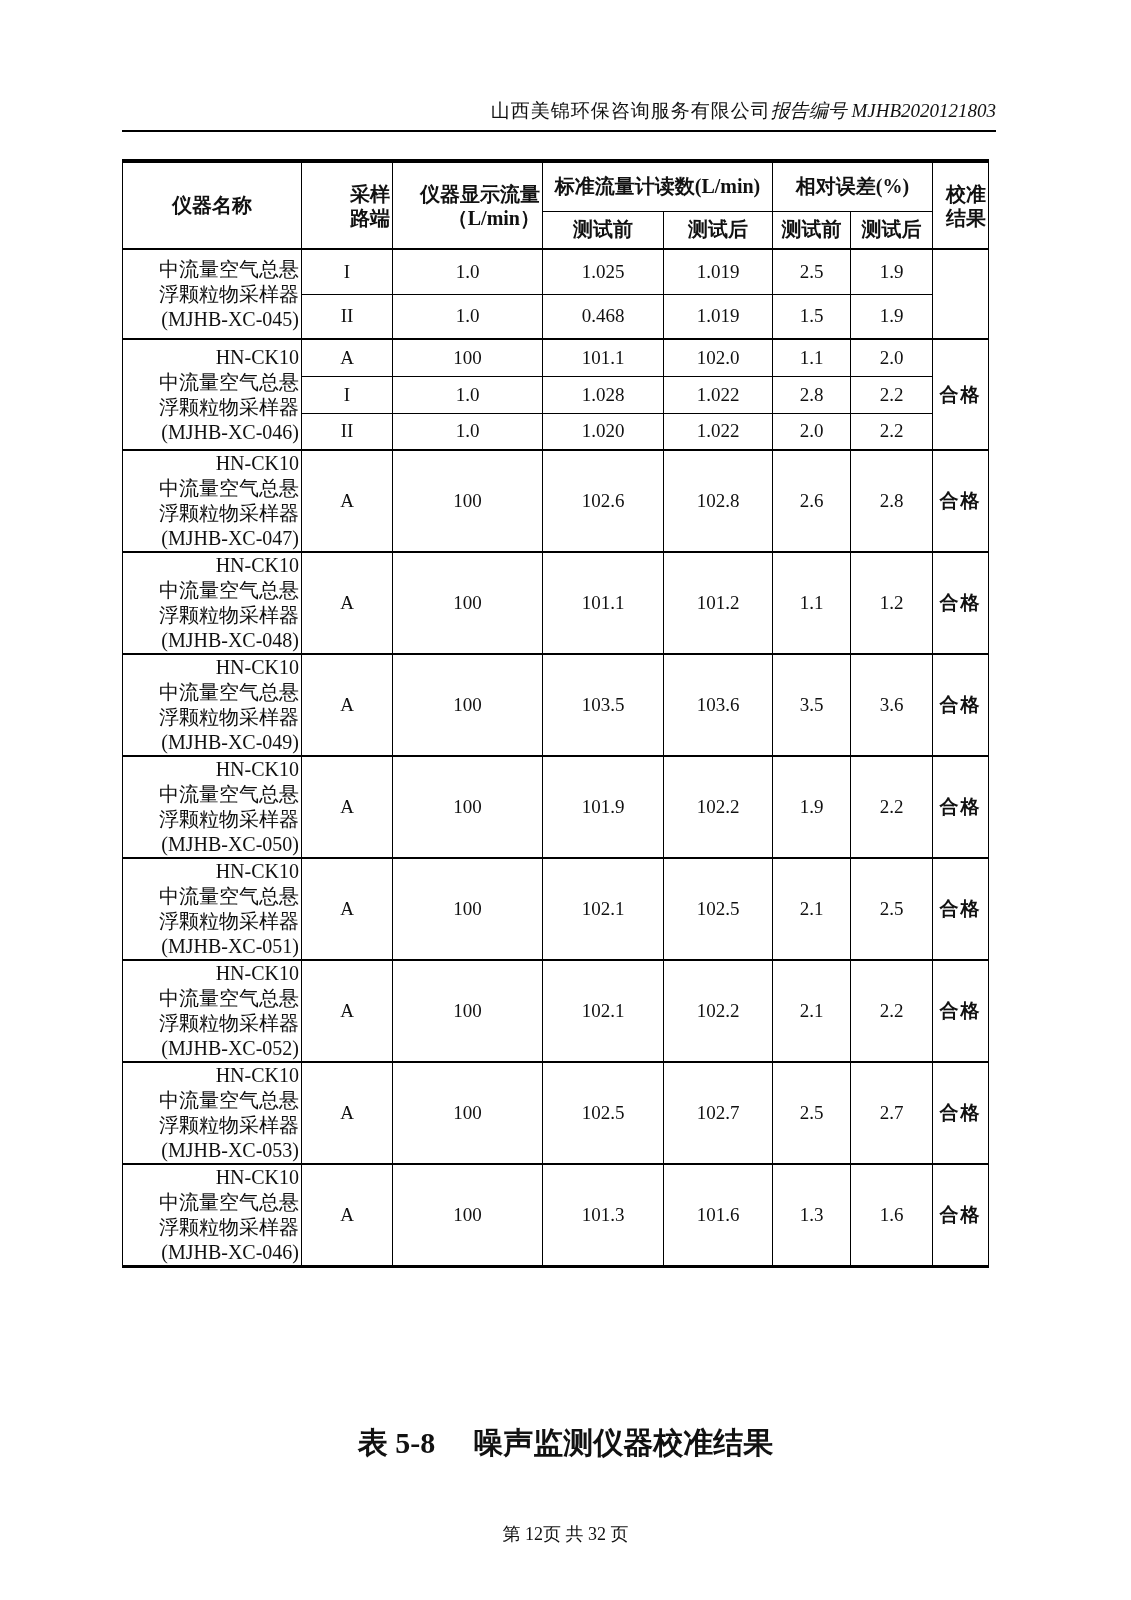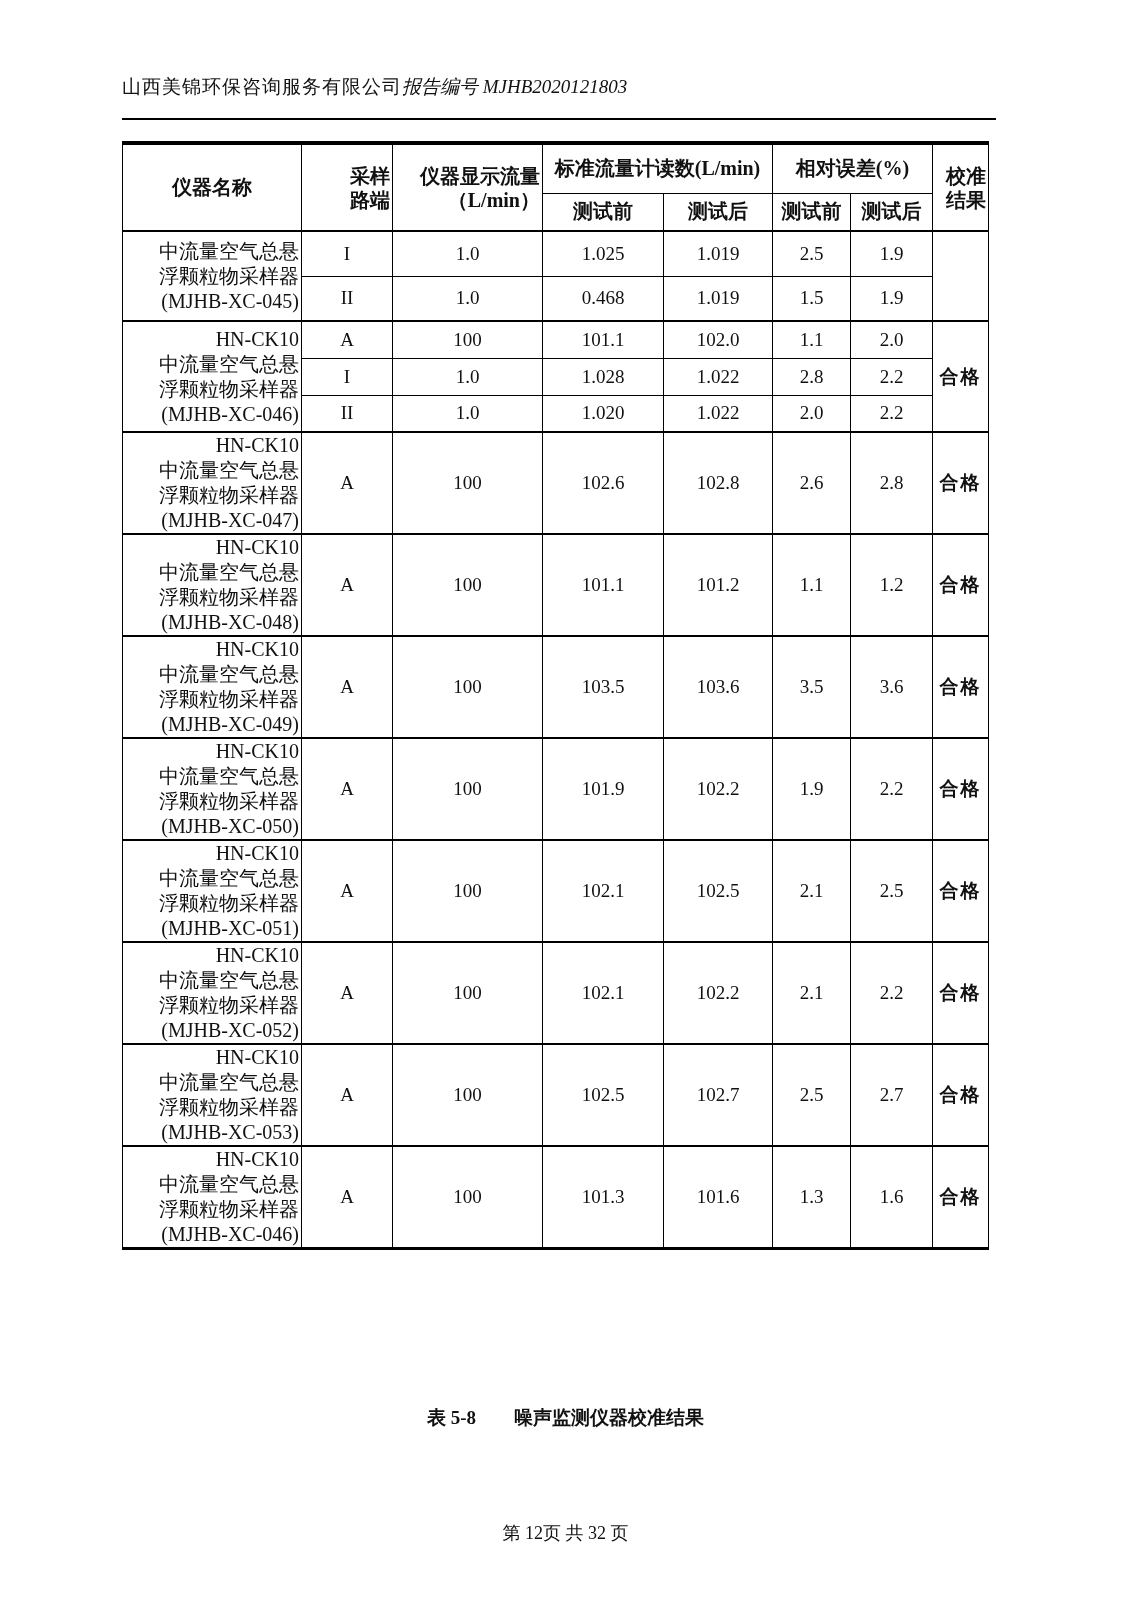--- a/index.html
+++ b/index.html
@@ -4,34 +4,34 @@
 <style>
   html,body{margin:0;padding:0;}
   body{
     width:1131px;height:1600px;background:#ffffff;
     font-family:"Liberation Serif","DejaVu Serif",serif;
     color:#111;position:relative;
   }
   
   .doc-header{
     padding-top:74px;
-    display:flex;justify-content:flex-start;align-items:flex-end;
+    display:flex;justify-content:flex-end;align-items:flex-end;
     border-bottom:2px solid #000;
-    padding-bottom:18px;
-    width:874px;margin-left:122px;
+    padding-bottom:6px;
+    width:874px;margin-left:122px;margin-top:24px;
   }
   .doc-header .left{font-size:19px;letter-spacing:1px;}
   .doc-header .right{font-size:19px;font-style:italic;}
   
   table.cal{
     border-collapse:collapse;
     table-layout:fixed;
     width:866px;
     margin-left:122px;
-    margin-top:21px;
+    margin-top:27px;
     border-top:4px solid #000;
     border-bottom:3px solid #000;
     border-left:1px solid #000;
     border-right:1px solid #000;
     padding-left:36px;
   }
   table.cal th, table.cal td{
     border:1px solid #000;
     text-align:center;vertical-align:middle;
     padding:0 2px;
@@ -42,26 +42,26 @@
   table.cal tr.group-start td{border-top:2px solid #000;}
   table.cal thead tr:first-child th{border-top:4px solid #000;}
   table.cal tbody tr:first-child td{border-top:2px solid #000;}
   td.name-cell div{line-height:25px;font-size:20px;text-align:right;}
   td.result-cell{font-size:20px;letter-spacing:2px;font-weight:bold;}
   th .hline{line-height:24px;text-align:right;}
   
   .caption{
     margin-top:155px;
     text-align:center;
-    font-size:19px;font-weight:bold;
+    font-size:30px;font-weight:bold;
   }
   .caption .gap{display:inline-block;width:38px;}
   
   .footer{
-    margin-top:90px;
+    margin-top:58px;
     text-align:center;
     font-size:18px;
   }
 </style>
 </head>
 <body>
 
 <div class="doc-header">
   <span class="left">山西美锦环保咨询服务有限公司</span>
   <span class="right">报告编号 MJHB2020121803</span>

